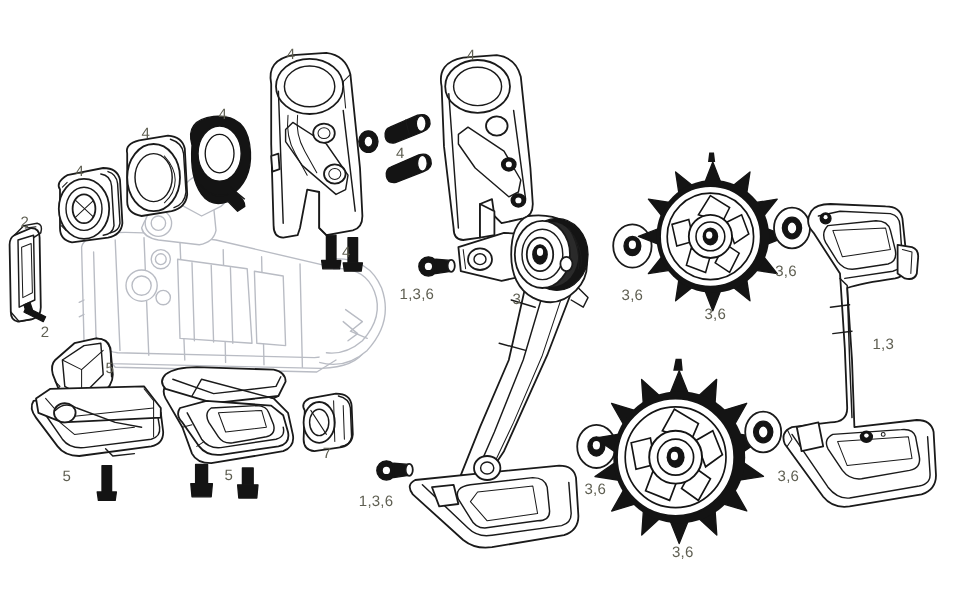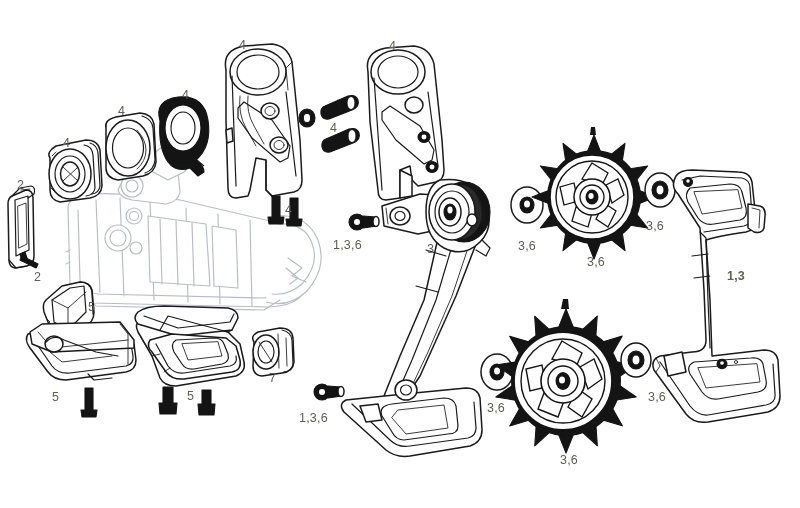--- a/index.html
+++ b/index.html
@@ -447,15 +447,15 @@
 <div class="lbl" style="left:269px; top:371px;">7</div>
 <div class="lbl" style="left:333px; top:238px;">1,3,6</div>
 <div class="lbl" style="left:427px; top:242px;">3</div>
 <div class="lbl" style="left:299px; top:411px;">1,3,6</div>
 <div class="lbl" style="left:518px; top:239px;">3,6</div>
 <div class="lbl" style="left:587px; top:255px;">3,6</div>
 <div class="lbl" style="left:646px; top:219px;">3,6</div>
 <div class="lbl" style="left:487px; top:401px;">3,6</div>
 <div class="lbl" style="left:560px; top:453px;">3,6</div>
 <div class="lbl" style="left:648px; top:390px;">3,6</div>
-<div class="lbl" style="left:727px; top:269px;font-weight:bold;">1,3</div>
+<div class="lbl" style="left:727px; top:280px;">1,3</div>
 
 </div>
 
 </body></html>

